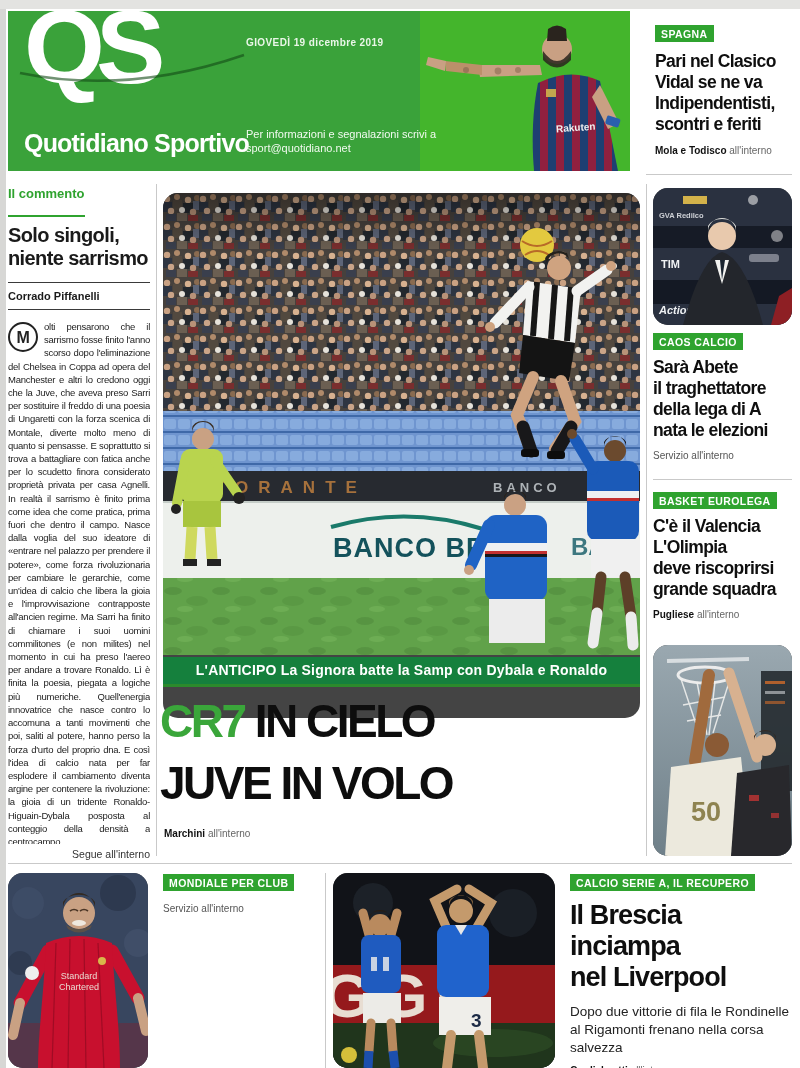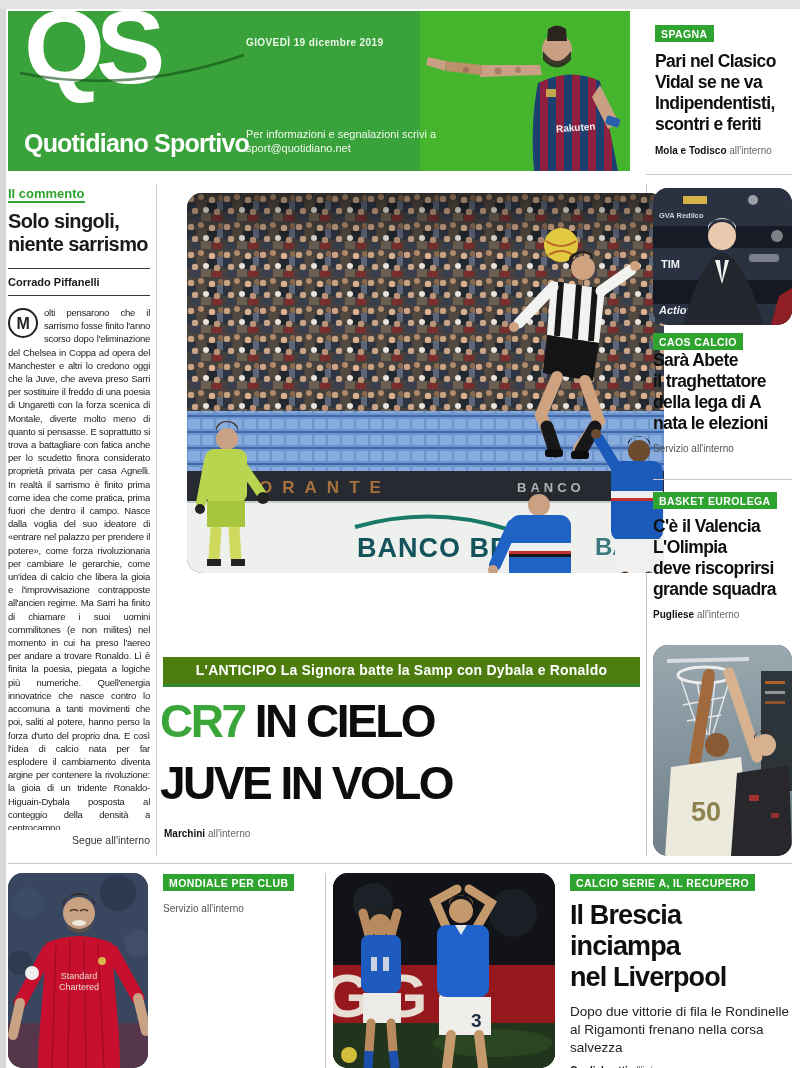--- a/index.html
+++ b/index.html
@@ -31,31 +31,31 @@
   
   .tr-col{left:655px;top:24px;width:138px;}
   .tr-col .hl{margin-top:8px;}
   .hl{font-weight:bold;color:#0f0f0f;}
   .hl-sm{font-size:17.5px;line-height:21px;letter-spacing:-0.6px;white-space:nowrap;}
   .rule{background:#c9c9c9;}
   .rule-dark{background:#3a3a3a;}
 
   
   .kicker{font-size:13px;font-weight:bold;color:#2fa32f;border-bottom:2px solid #2fa32f;
-          padding-bottom:0;display:inline-block;}
+          padding-bottom:14px;display:inline-block;}
   .comment-title{font-size:20px;line-height:23px;font-weight:bold;letter-spacing:-0.6px;white-space:nowrap;}
   .comment-author{font-size:11px;font-weight:bold;}
   .comment-body{font-size:9.5px;line-height:13.2px;letter-spacing:-0.25px;text-align:justify;
                 color:#222;overflow:hidden;}
   .dropcap{float:left;width:30px;height:30px;border:2px solid #222;border-radius:50%;
            text-align:center;line-height:28px;font-size:16px;font-weight:bold;margin:2px 6px 2px 0;}
   .segue{font-size:10.5px;color:#333;text-align:right;}
 
   
-  .caption-bar{left:163px;top:657px;width:477px;height:30px;background:#4d7c0f;
+  .caption-bar{left:163px;top:657px;width:477px;height:30px;background:#15803d;
                border-bottom:3px solid #2c8a2c;color:#fff;text-align:center;
                font-size:14px;font-weight:bold;line-height:27px;letter-spacing:0.2px;}
   .main-hl{left:160px;top:690px;width:480px;font-weight:900;font-size:46px;line-height:62px;
            letter-spacing:-2.5px;color:#0d0d0d;white-space:nowrap;}
   .main-hl .green{color:#3aa63a;}
 
   
   .photo{overflow:hidden;background:#444;border-radius:15px;}
   svg text{font-family:"Liberation Sans",sans-serif;}
 
@@ -136,21 +136,21 @@
     </div>
     <div class="rule-dark" style="margin-top:12px;height:1px;"></div>
     <div class="comment-author" style="margin-top:7px;">Corrado Piffanelli</div>
     <div class="rule-dark" style="margin-top:7px;height:1px;"></div>
     <div class="comment-body" style="margin-top:10px;height:524px;">
       <span class="dropcap">M</span><span>olti pensarono che il sarrismo fosse finito l'anno scorso dopo l'eliminazione del Chelsea in Coppa ad opera del Manchester e altri lo credono oggi che la Juve, che aveva preso Sarri per sostituire il freddo di una poesia di Ungaretti con la forza scenica di Montale, diverte molto meno di quanto si pensasse. E soprattutto si trova a battagliare con fatica anche per lo scudetto finora considerato proprietà privata per casa Agnelli. In realtà il sarrismo è finito prima come idea che come pratica, prima fuori che dentro il campo. Nasce dalla voglia del suo ideatore di «entrare nel palazzo per prendere il potere», come forza rivoluzionaria per cambiare le gerarchie, come un'idea di calcio che libera la gioia e l'improvvisazione contrapposte all'ancien regime. Ma Sarri ha finito di chiamare i suoi uomini commilitones (e non milites) nel momento in cui ha preso l'aereo per andare a trovare Ronaldo. Lì è finita la poesia, piegata a logiche più numeriche. Quell'energia innovatrice che nasce contro lo accomuna a tanti movimenti che poi, saliti al potere, hanno perso la forza d'urto del proprio dna. E così l'idea di calcio nata per far esplodere il cambiamento diventa argine per contenere la rivoluzione: la gioia di un tridente Ronaldo-Higuain-Dybala posposta al conteggio della densità a centrocampo.</span>
     </div>
     <div class="segue" style="margin-top:4px;">Segue all'interno</div>
   </div>
 
-  <div class="abs photo" style="left:163px;top:193px;width:477px;height:380px;margin-left:24px;">
+  <div class="abs photo" style="left:163px;top:193px;width:477px;height:525px;">
     <svg width="477" height="462" viewBox="0 0 477 462">
       <defs>
         <pattern id="crowd" width="36" height="28" patternUnits="userSpaceOnUse">
           <rect width="36" height="28" fill="#46413d"></rect>
           <circle cx="4" cy="6" r="3.2" fill="#c9a183"></circle>
             <rect x="0" y="9" width="9" height="10" fill="#2e3542"></rect>
           <circle cx="14" cy="4" r="3" fill="#b08a6a"></circle>
             <rect x="10" y="7" width="9" height="10" fill="#52493f"></rect>
           <circle cx="25" cy="7" r="3.2" fill="#d7b190"></circle>
             <rect x="20" y="10" width="10" height="10" fill="#23282e"></rect>
@@ -293,21 +293,21 @@
         <path d="M62,72 L69,96 L76,72 Z" fill="#f2f2f0"></path>
         <path d="M67,72 L69,92 L72,72 Z" fill="#1a2430"></path>
         <circle cx="69" cy="48" r="14" fill="#e8c9ad"></circle>
         <path d="M55,44 a14,14 0 0 1 28,0 l0,-6 a15,11 0 0 0 -28,0 Z" fill="#dcdcd8"></path>
       </g>
       <path d="M126,108 L139,100 L139,137 L118,137 Z" fill="#8e1f24"></path>
     </svg>
   </div>
   <div class="abs" style="left:653px;top:332px;width:139px;">
     <span class="badge">CAOS CALCIO</span>
-    <div class="hl hl-sm" style="">
+    <div class="hl hl-sm" style="margin-top:7px;">
       <div>Sarà Abete</div>
       <div>il traghettatore</div>
       <div>della lega di A</div>
       <div>nata le elezioni</div>
     </div>
     <div class="byline-plain" style="margin-top:9px;">Servizio all'interno</div>
   </div>
   <div class="abs rule" style="left:653px;top:479px;width:139px;height:1px;"></div>
 
   <div class="abs" style="left:653px;top:491px;width:139px;">

